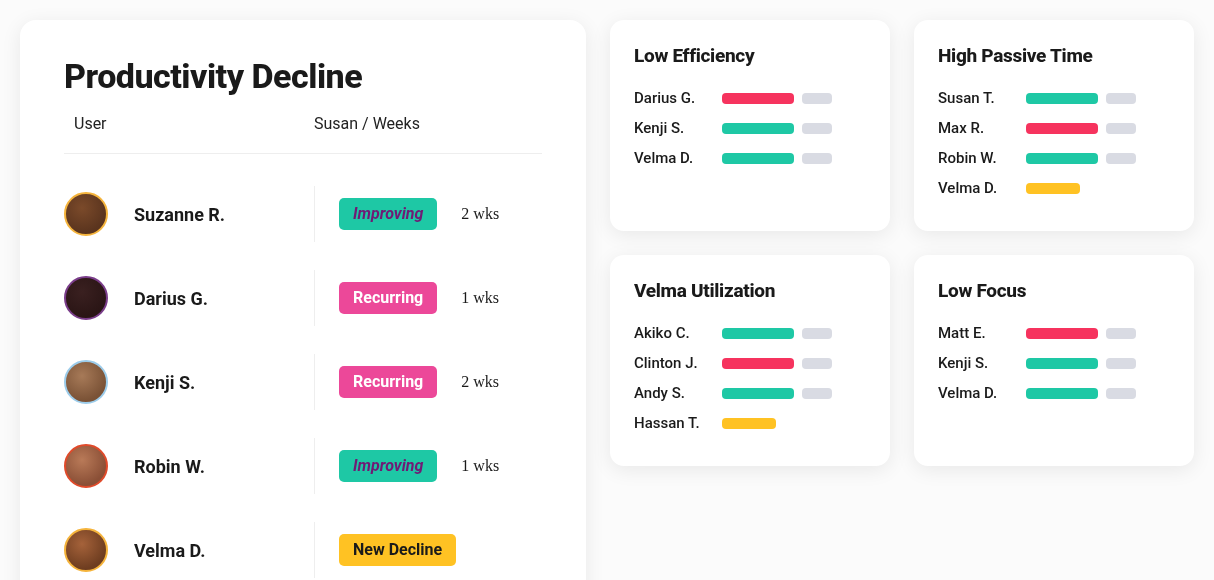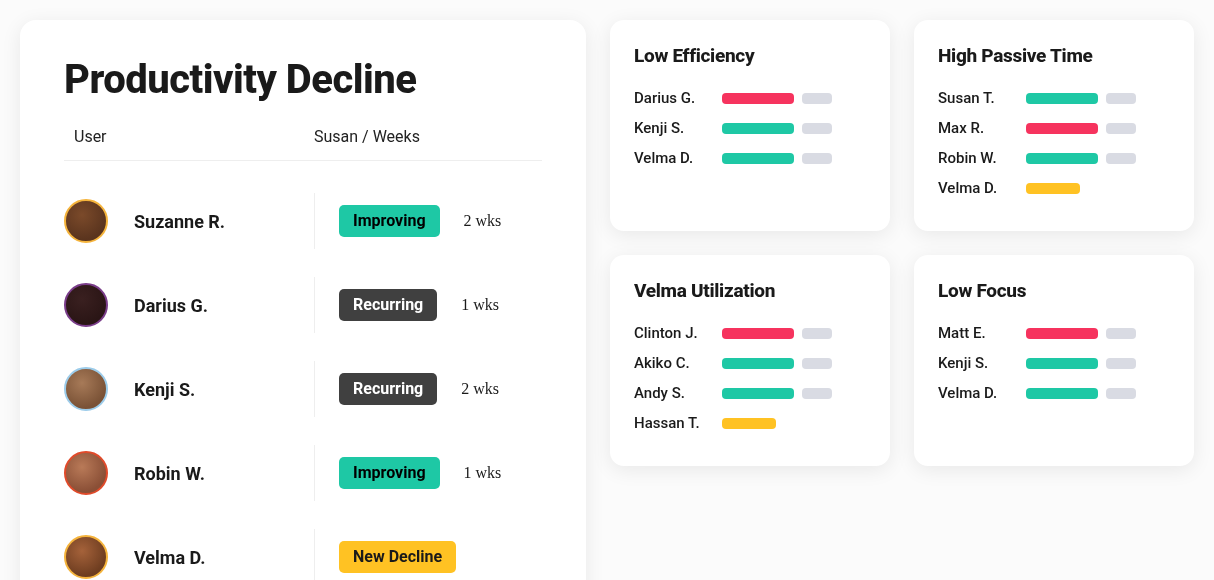--- a/index.html
+++ b/index.html
@@ -15,31 +15,31 @@
     align-items: flex-start;
   }
   .main-card {
     background: #fff;
     border-radius: 16px;
     box-shadow: 0 4px 20px rgba(0,0,0,0.08);
     padding: 36px 44px 36px 44px;
     width: 580px;
   }
   .main-title {
-    font-size: 40px;
+    font-size: 34px;
     font-weight: 800;
     letter-spacing: -0.5px;
-    margin-bottom: 24px;
+    margin-bottom: 18px;
   }
   .col-headers {
     display: flex;
     font-size: 16px;
     color: #222;
     border-bottom: 1px solid #eee;
-    padding-bottom: 14px;
+    padding-bottom: 20px;
     margin-bottom: 18px;
   }
   .col-headers .col-user { width: 250px; padding-left: 10px; }
   .col-headers .col-status { flex: 1; }
   .rows {}
   .row {
     display: flex;
     align-items: center;
     padding: 14px 0;
   }
@@ -70,22 +70,22 @@
     min-height: 56px;
   }
   .status-badge {
     display: inline-block;
     padding: 8px 14px;
     border-radius: 5px;
     font-size: 16px;
     font-weight: 700;
     line-height: 1;
   }
-  .status-teal { background: #1ec8a5; color: #000000; }
-  .status-pink { background: #404040; color: #fff; }
+  .status-teal { background: #1ec8a5; color: #701a75; font-style: italic; }
+  .status-pink { background: #ec4899; color: #fff; }
   .status-amber { background: #ffc223; color: #1a1a1a; }
   .weeks {
     font-size: 16px;
     color: #1a1a1a;
     font-family: Liberation Serif, serif;
   }
   
   .right-grid {
     display: grid;
     grid-template-columns: 280px 280px;
@@ -253,30 +253,30 @@
         <div class="mini-row">
           <span class="mini-name">Velma D.</span>
           <span class="bars">
             <span class="bar bar-amber"></span>
           </span>
         </div>
       </div>
       <div class="mini-card">
         <div class="mini-title">Velma Utilization</div>
         <div class="mini-row">
+          <span class="mini-name">Akiko C.</span>
+          <span class="bars">
+            <span class="bar bar1 bar-teal"></span>
+            <span class="bar bar2 bar-grey"></span>
+          </span>
+        </div>
+        <div class="mini-row">
           <span class="mini-name">Clinton J.</span>
           <span class="bars">
             <span class="bar bar1 bar-pink"></span>
-            <span class="bar bar2 bar-grey"></span>
-          </span>
-        </div>
-        <div class="mini-row">
-          <span class="mini-name">Akiko C.</span>
-          <span class="bars">
-            <span class="bar bar1 bar-teal"></span>
             <span class="bar bar2 bar-grey"></span>
           </span>
         </div>
         <div class="mini-row">
           <span class="mini-name">Andy S.</span>
           <span class="bars">
             <span class="bar bar1 bar-teal"></span>
             <span class="bar bar2 bar-grey"></span>
           </span>
         </div>

